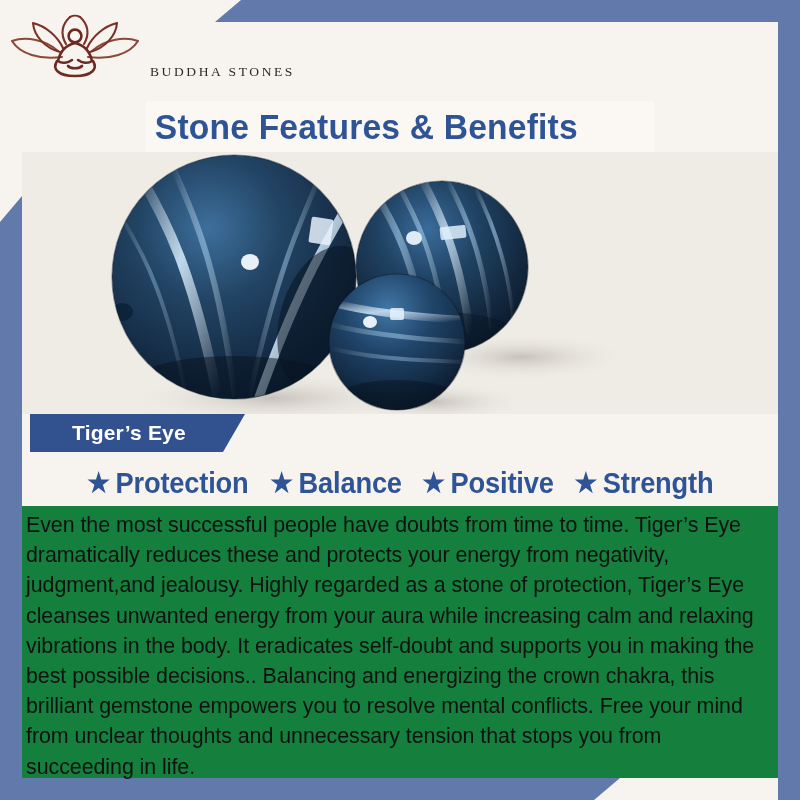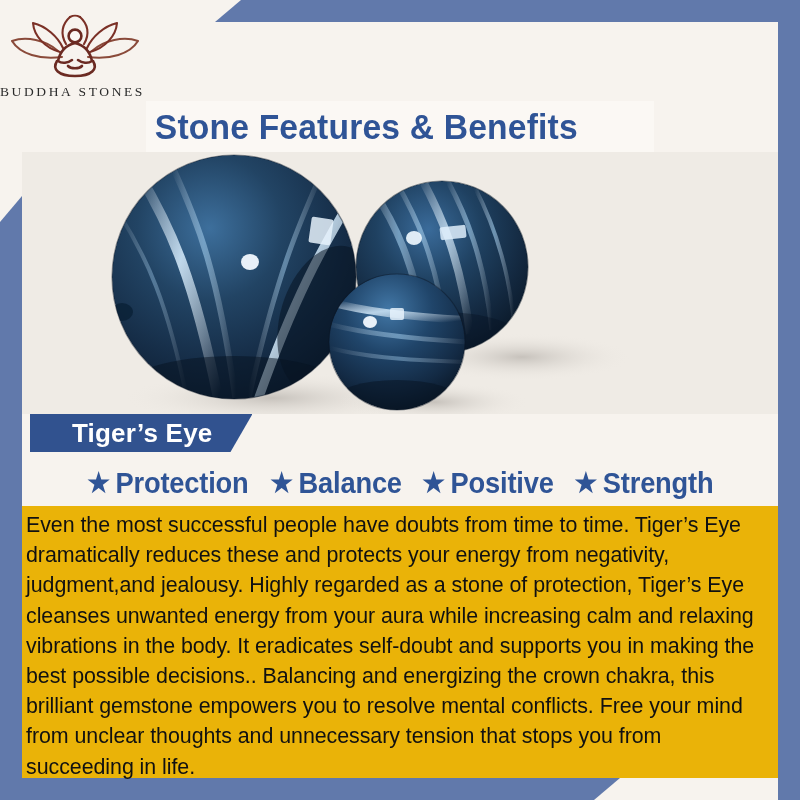--- a/index.html
+++ b/index.html
@@ -49,22 +49,22 @@
     background: #6179ab;
     clip-path: polygon(0 0, 100% 0, calc(100% - 26px) 100%, 0 100%);
   }
 
   
   .logo-area {
     position: absolute;
     top: 14px; left: 0;
     width: 684px;
     display: flex;
-    flex-direction: column;
-    align-items: flex-start;
+    flex-direction: row;
+    align-items: flex-end;
     z-index: 4;
   }
   .logo-mark { width: 150px; height: 66px; display: block; }
   .logo-word {
     margin-top: 4px;
     font-family: "Liberation Serif", serif;
     font-size: 13.5px;
     letter-spacing: 2.6px;
     color: #2b2b2b;
     font-weight: 400;
@@ -109,21 +109,21 @@
     height: 38px;
     min-width: 215px;
     background: #31528f;
     clip-path: polygon(0 0, 100% 0, calc(100% - 22px) 100%, 0 100%);
     display: flex;
     align-items: center;
     z-index: 4;
   }
   .name-text {
     font-family: "Liberation Sans Narrow", "Liberation Sans", sans-serif;
-    font-size: 26px;
+    font-size: 21px;
     font-weight: bold;
     color: #ffffff;
     padding: 0 40px 0 42px;
     white-space: nowrap;
     letter-spacing: 0.2px;
   }
 
   
   .benefits {
     position: absolute;
@@ -152,21 +152,21 @@
     color: #2f5496;
   }
   .benefit-label { letter-spacing: -0.2px; }
   .benefit + .benefit { margin-left: 12px; }
 
   
   .copy {
     position: absolute;
     top: 506px; left: 22px;
     width: 756px; height: 272px;
-    background: #eab308;
+    background: #15803d;
     padding: 4px 6px 0 4px;
     z-index: 3;
   }
   .copy-text {
     font-family: "Liberation Sans Narrow", "Liberation Sans", sans-serif;
     font-size: 21.5px;
     line-height: 30.2px;
     color: #111111;
     letter-spacing: -0.05px;
     text-align: left;

